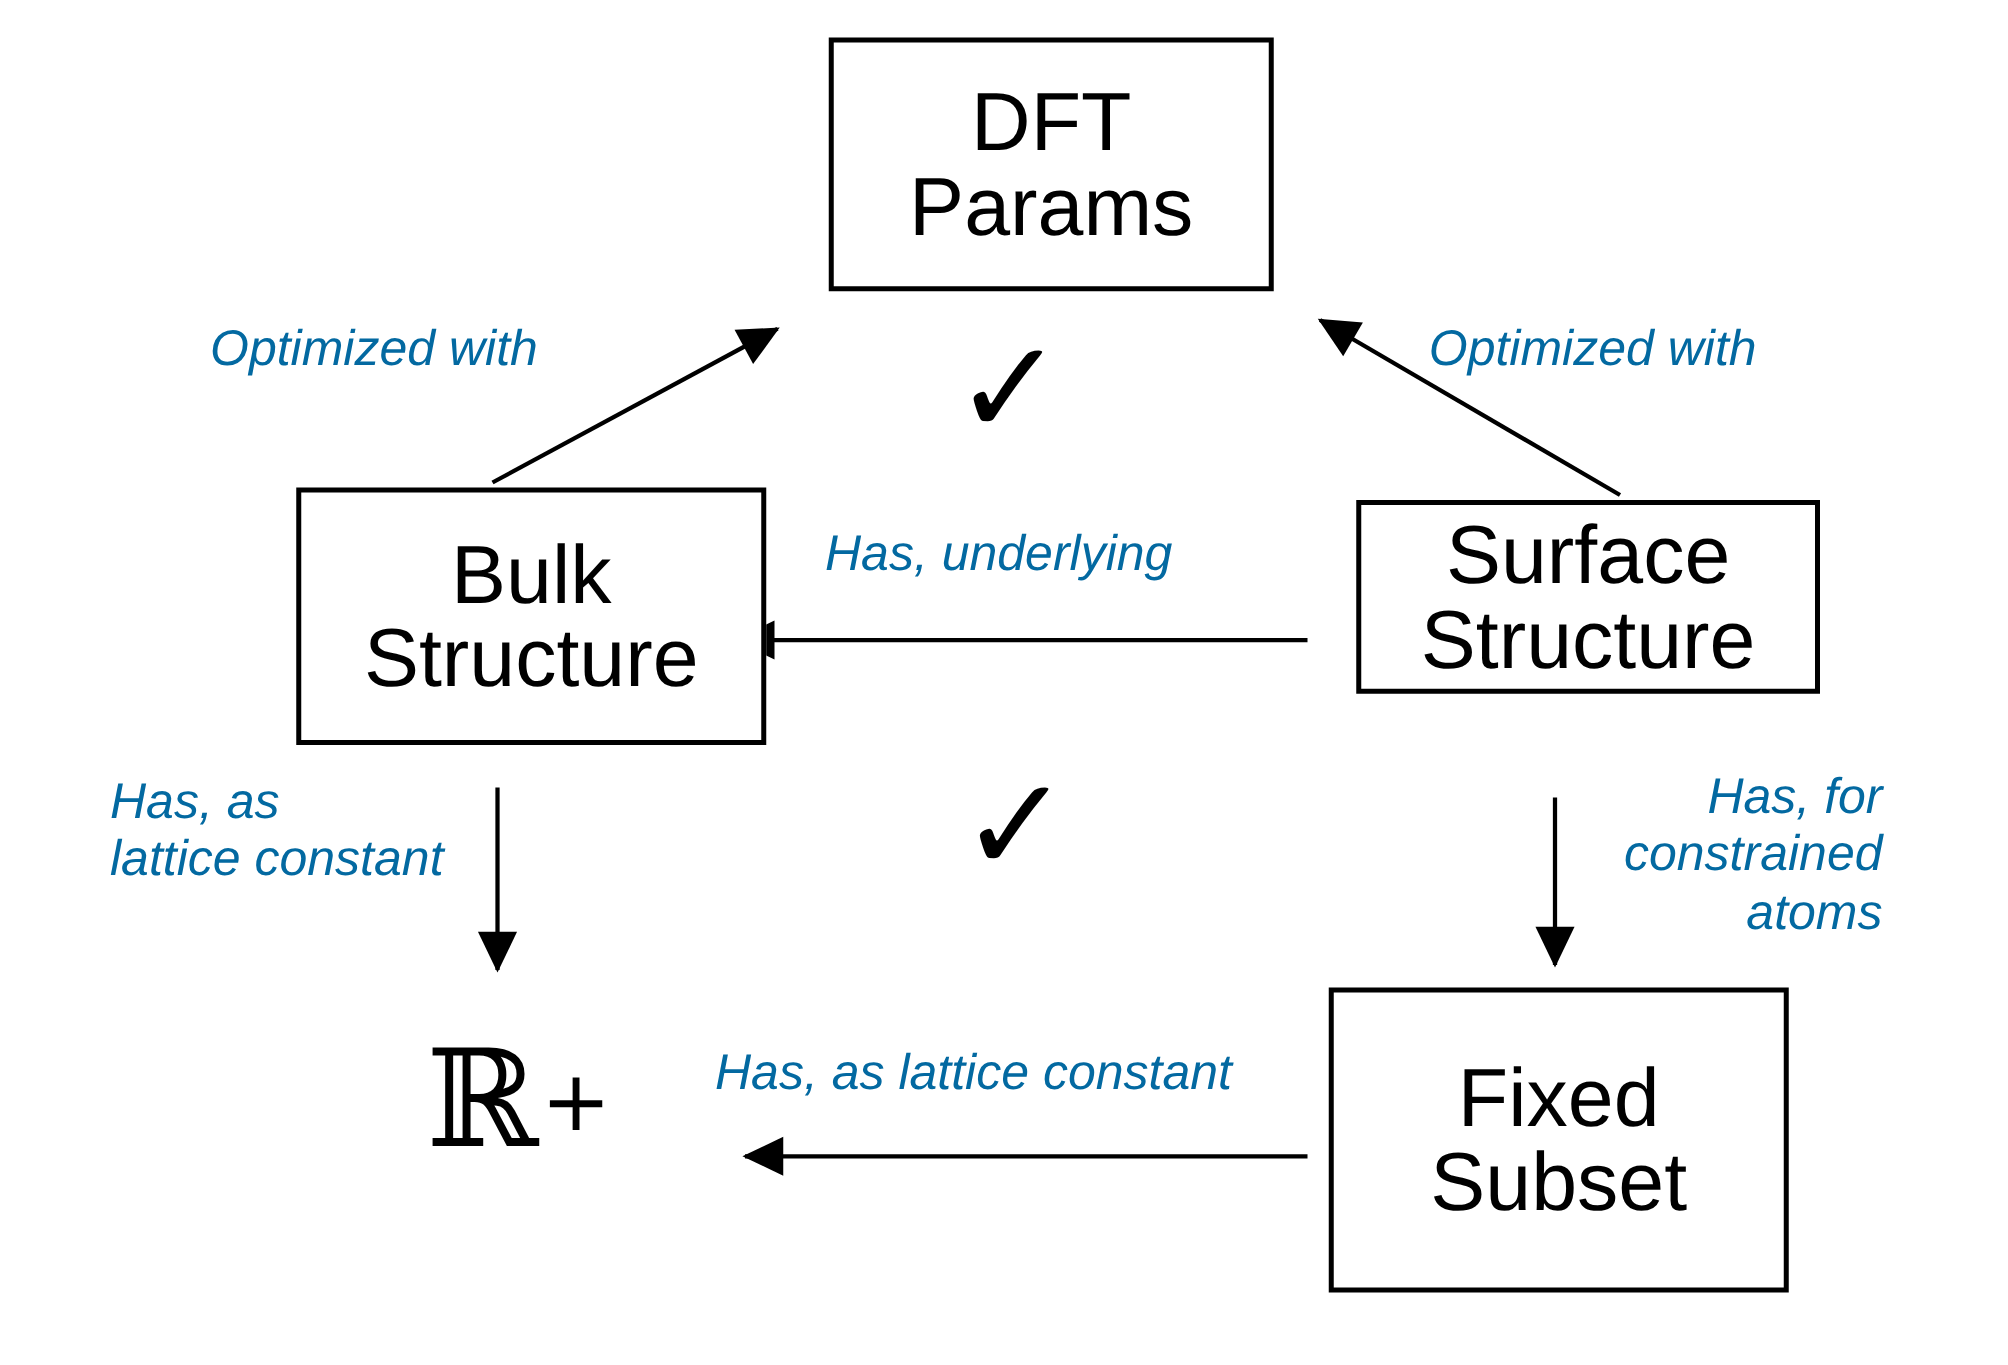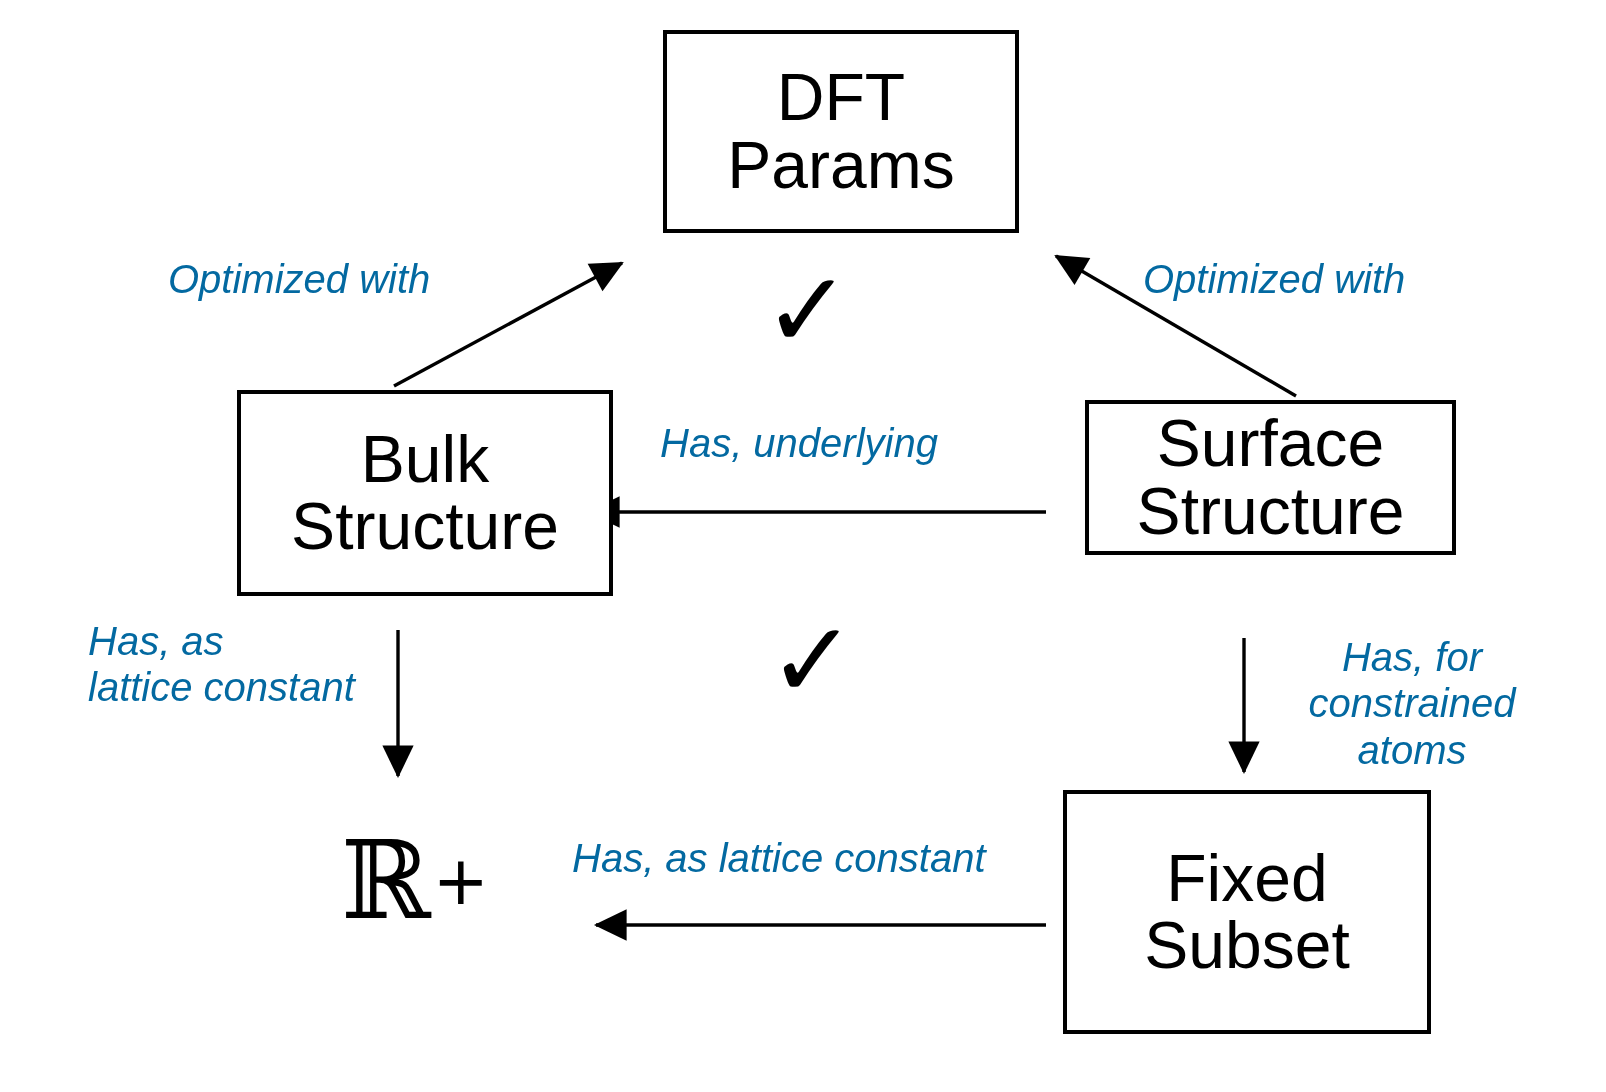--- a/index.html
+++ b/index.html
@@ -74,21 +74,21 @@
     font-weight: 400;
     font-size: 40px;
     line-height: 1.16;
     white-space: pre-line;
     text-align: center;
   }
   #label-opt-left    { left: 168px;  top: 256px; width: 320px; text-align: left; }
   #label-opt-right   { left: 1143px; top: 256px; width: 320px; text-align: left; }
   #label-has-under   { left: 660px;  top: 420px; width: 320px; text-align: left; }
   #label-has-lat-left{ left: 88px;   top: 606px; width: 300px; text-align: left; margin-top: 12px; }
-  #label-has-constr  { left: 1282px; top: 614px; width: 260px; text-align: center; margin-top: 20px; }
+  #label-has-constr  { left: 1246px; top: 614px; width: 260px; text-align: right; }
   #label-has-lat-bot { left: 572px;  top: 835px; width: 450px; text-align: left; }
 
   .checkmark {
     position: absolute;
     color: #000000;
     font-family: "DejaVu Sans", sans-serif;
     font-size: 106px;
     line-height: 1;
     font-weight: 700;
   }

